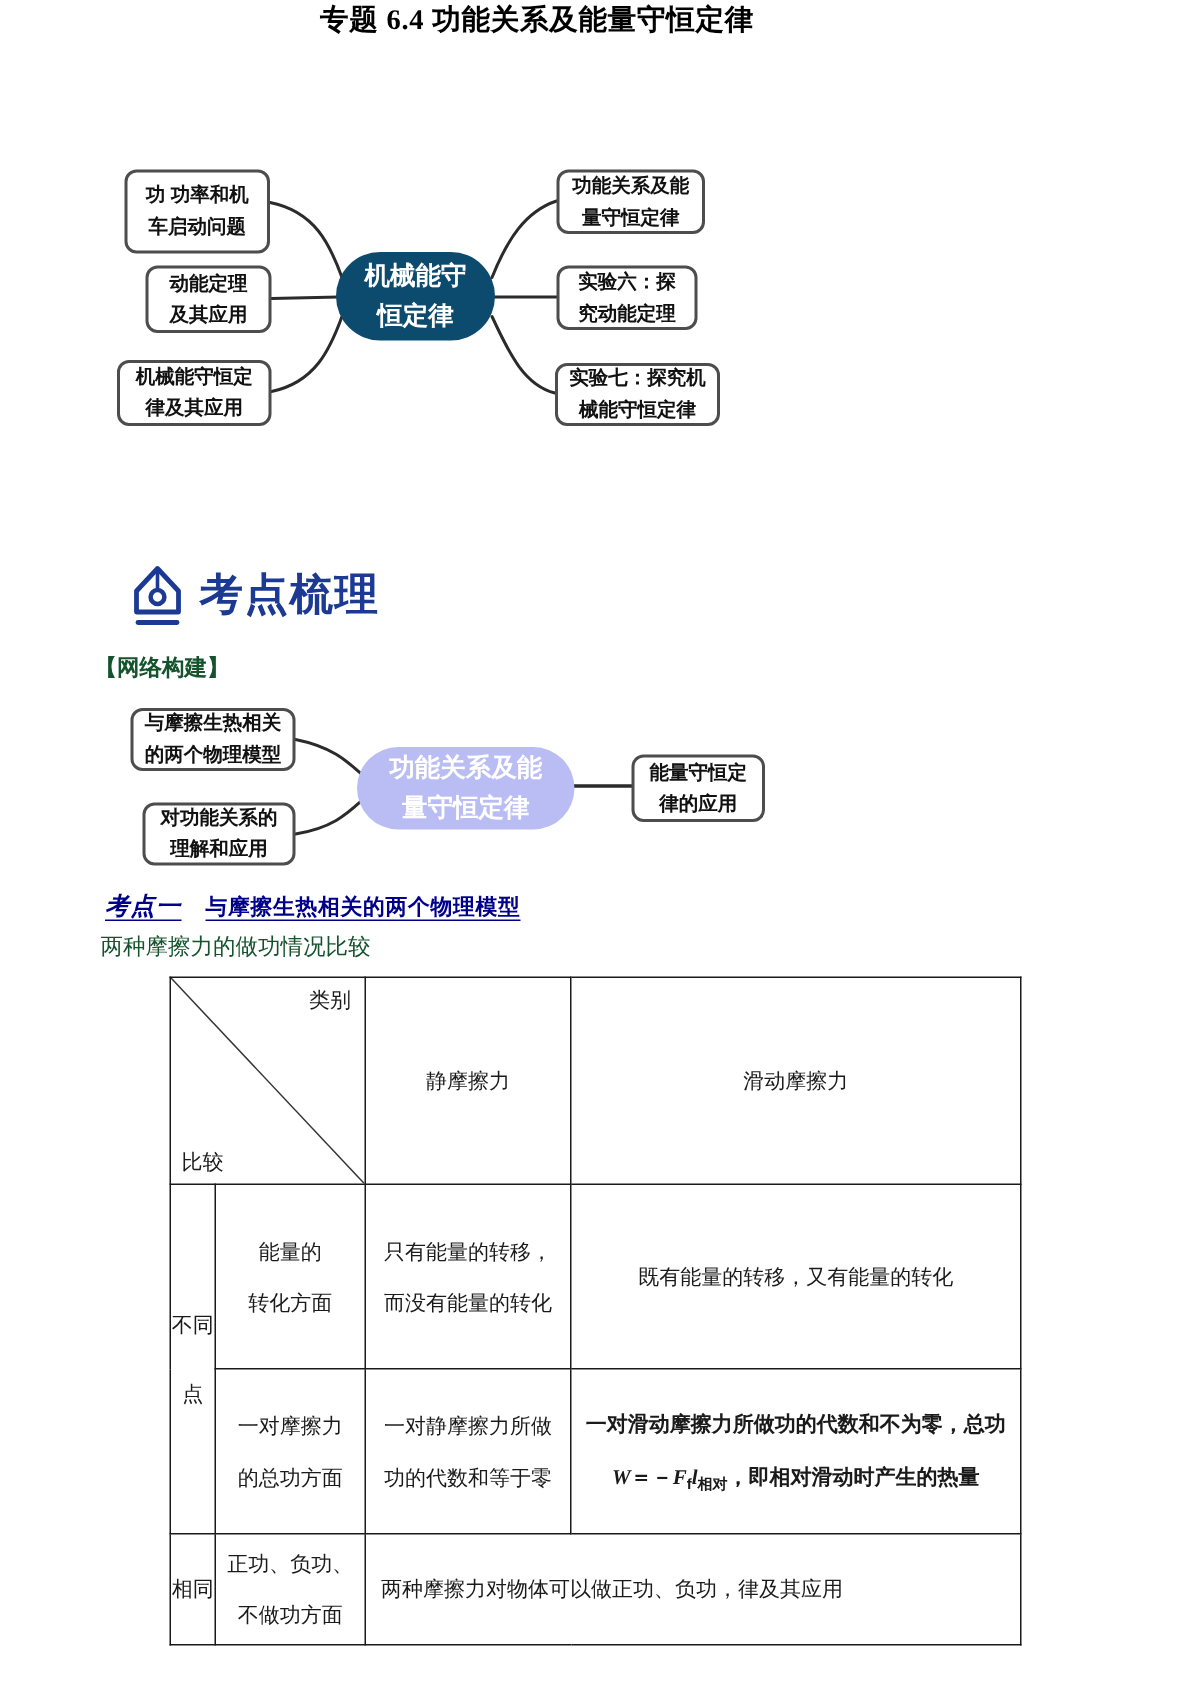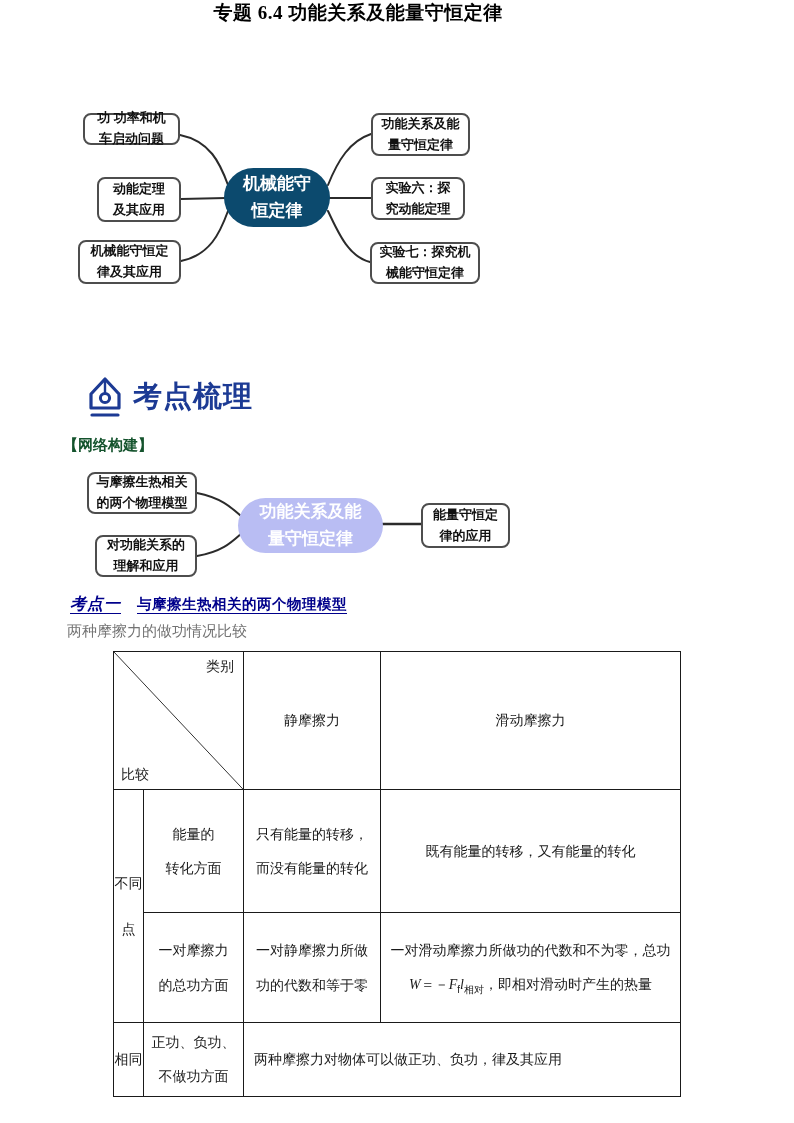--- a/index.html
+++ b/index.html
@@ -41,55 +41,55 @@
   }
   .kaodian-line { position:absolute; left:70px; top:594px; display:flex; align-items:baseline; gap:16px; }
   .kaodian-badge {
     font-size:16px; font-weight:bold; color:#00008b; font-style:italic;
     text-decoration:underline; text-underline-offset:4px; letter-spacing:1px;
   }
   .kaodian-heading {
     font-size:14.5px; font-weight:bold; color:#00008b;
     text-decoration:underline; text-underline-offset:4px; letter-spacing:0.5px;
   }
-  .table-intro { position:absolute; left:67px; top:622px; font-size:15px; color:#737373; }
+  .table-intro { position:absolute; left:67px; top:622px; font-size:15px; color:#14532d; }
   
   .cmp-table {
     position:absolute; left:113px; top:651px; border-collapse:collapse; table-layout:fixed;
     font-size:14px; color:#1a1a1a;
   }
   .cmp-table td { border:1px solid #1a1a1a; text-align:center; vertical-align:middle;
     white-space:pre-line; line-height:2.45; padding:2px; }
   .corner-cell { position:relative; padding:0 !important; }
   .corner-cell .diag { position:absolute; left:0; top:0; width:100%; height:100%; }
   .corner-top { position:absolute; top:5px; right:9px; line-height:1.4; }
   .corner-bottom { position:absolute; bottom:5px; left:7px; line-height:1.4; }
   .vlabel { padding:0 !important; word-break:break-all; }
   .vlabel.tall { line-height:3.3; }
   .vlabel.short { line-height:2.1; }
   .cell-left { text-align:left !important; padding-left:10px !important; }
-  .formula-cell { text-align:left; padding:6px 8px !important; line-height:2.6; }
+  .formula-cell { text-align:left; padding:6px 8px !important; line-height:2.6;font-weight:bold; }
   .var { font-family:"Liberation Serif","DejaVu Serif",serif; font-style:italic; }
   .var sub, .subtxt { font-size:10px; }
 </style>
 </head>
 <body>
 
 <div class="page">
 
   <div class="mindmap" style="left:60px; top:105px; width:440px; height:200px;">
     <svg class="mm-svg" viewBox="0 0 440 200">
       <path d="M120,30 C150,36 160,58 168,80" fill="none" stroke="#2b2b2b" stroke-width="2" stroke-linecap="round"></path>
       <path d="M121,94 L166,93" fill="none" stroke="#2b2b2b" stroke-width="2" stroke-linecap="round"></path>
       <path d="M121,156 C150,150 160,128 168,106" fill="none" stroke="#2b2b2b" stroke-width="2" stroke-linecap="round"></path>
       <path d="M268,80 C278,55 290,36 311,29" fill="none" stroke="#2b2b2b" stroke-width="2" stroke-linecap="round"></path>
       <path d="M268,93 L311,93" fill="none" stroke="#2b2b2b" stroke-width="2" stroke-linecap="round"></path>
       <path d="M268,106 C280,132 290,152 310,157" fill="none" stroke="#2b2b2b" stroke-width="2" stroke-linecap="round"></path>
     </svg>
-    <div class="mm-box" style="left:23px; top:8px; width:97px; height:32px;">功 功率和机
+    <div class="mm-box" style="left:23px; top:8px; width:97px; height:56px;">功 功率和机
 车启动问题</div>
     <div class="mm-box" style="left:37px; top:72px; width:84px; height:45px;">动能定理
 及其应用</div>
     <div class="mm-box" style="left:18px; top:135px; width:103px; height:44px;">机械能守恒定
 律及其应用</div>
     <div class="mm-pill" style="left: 164px; top: 63px; width: 106px; height: 59px; background: #0c4a6e;">机械能守
 恒定律</div>
     <div class="mm-box" style="left:311px; top:8px; width:99px; height:43px;">功能关系及能
 量守恒定律</div>
     <div class="mm-box" style="left:311px; top:72px; width:94px; height:43px;">实验六：探

